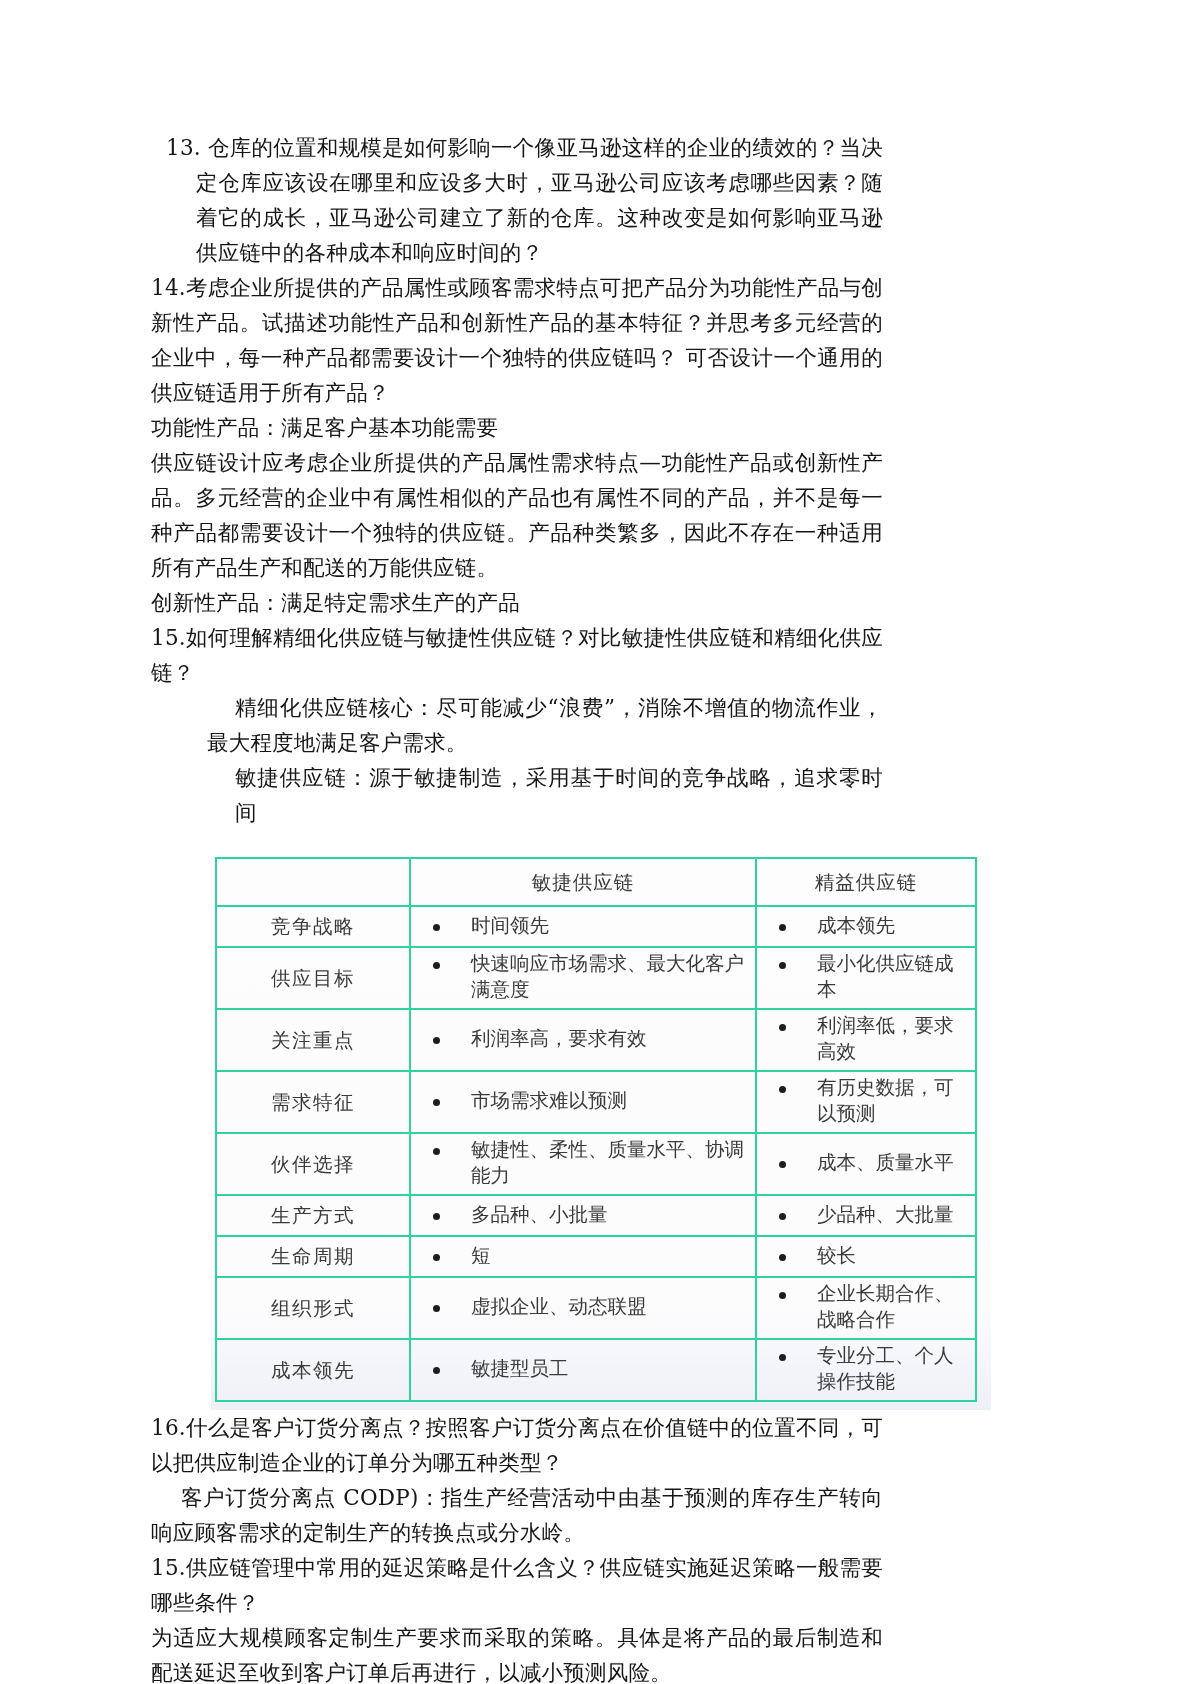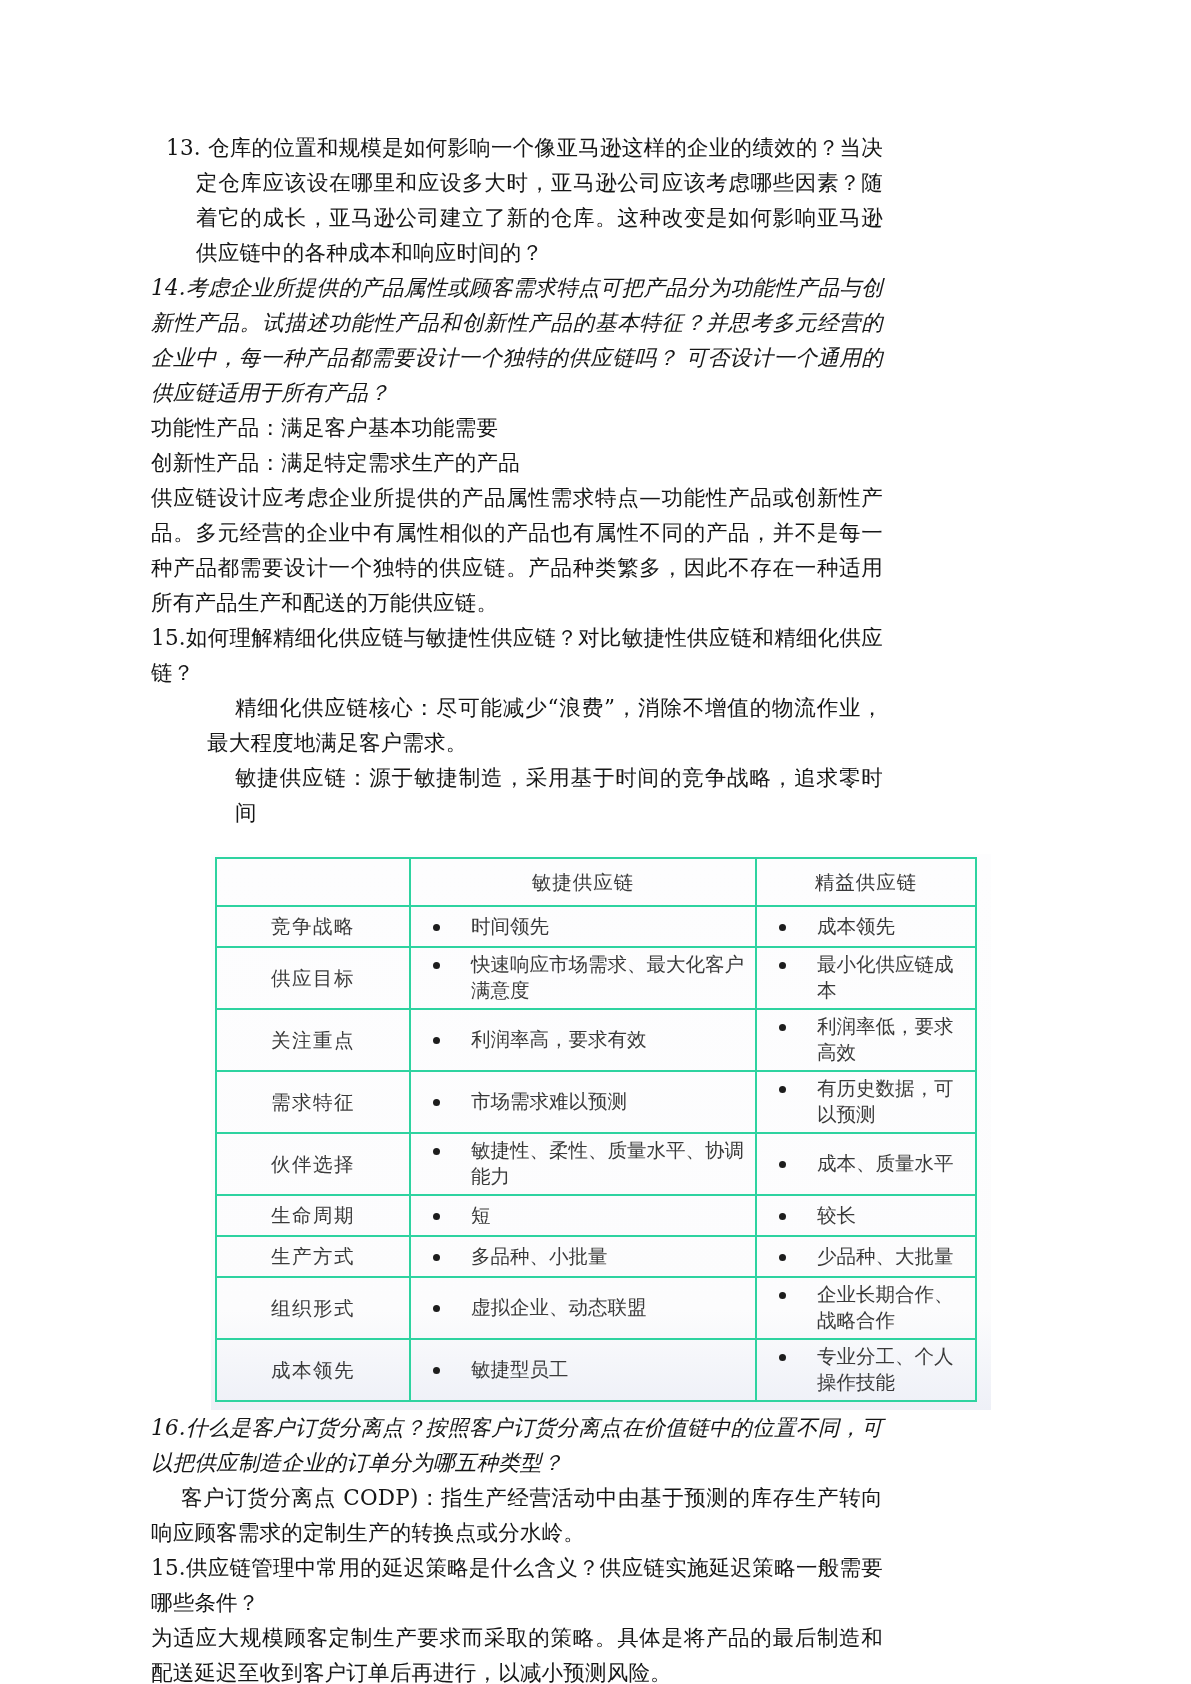--- a/index.html
+++ b/index.html
@@ -25,40 +25,41 @@
     font-size: 21.5px;
     line-height: 35px;
     text-align: justify;
     letter-spacing: 0.2px;
   }
   
   .q13 {
     padding-left: 45px;
     text-indent: -30px;
   }
-  .gap-lg { margin-top: 44px; font-style: italic; }
+  .gap-lg { margin-top: 44px; }
   .gap-md { margin-top: 20px; }
 
   
   .a15-first {
     padding-left: 56px;
     text-indent: 28px;
   }
   .a15-second {
     padding-left: 84px;
   }
   
   .a16 { text-indent: 30px; }
 
   
   .table-wrap {
     margin: 24px 0 0 60px;
     width: 772px;
     padding: 3px 4px 8px 4px;
     background: linear-gradient(180deg, #fdfdfe 0%, #fcfcfd 82%, #eef0f7 100%);
+    font-family: Liberation Mono, monospace;
   }
   table.cmp {
     border-collapse: collapse;
     table-layout: fixed;
     width: 760px;
     font-size: 19.5px;
     color: #3a3a3a;
   }
   table.cmp col.c1 { width: 194px; }
   table.cmp col.c2 { width: 346px; }
@@ -93,22 +94,22 @@
 </style>
 </head>
 <body>
 
 <div class="page">
 
   <p class="q13">13. 仓库的位置和规模是如何影响一个像亚马逊这样的企业的绩效的？当决定仓库应该设在哪里和应设多大时，亚马逊公司应该考虑哪些因素？随着它的成长，亚马逊公司建立了新的仓库。这种改变是如何影响亚马逊供应链中的各种成本和响应时间的？</p>
 
   <p class="gap-lg">14.考虑企业所提供的产品属性或顾客需求特点可把产品分为功能性产品与创新性产品。试描述功能性产品和创新性产品的基本特征？并思考多元经营的企业中，每一种产品都需要设计一个独特的供应链吗？ 可否设计一个通用的供应链适用于所有产品？</p>
   <p>功能性产品：满足客户基本功能需要</p>
+  <p>供应链设计应考虑企业所提供的产品属性需求特点—功能性产品或创新性产品。多元经营的企业中有属性相似的产品也有属性不同的产品，并不是每一种产品都需要设计一个独特的供应链。产品种类繁多，因此不存在一种适用所有产品生产和配送的万能供应链。</p>
   <p>创新性产品：满足特定需求生产的产品</p>
-  <p>供应链设计应考虑企业所提供的产品属性需求特点—功能性产品或创新性产品。多元经营的企业中有属性相似的产品也有属性不同的产品，并不是每一种产品都需要设计一个独特的供应链。产品种类繁多，因此不存在一种适用所有产品生产和配送的万能供应链。</p>
 
   <p class="gap-md">15.如何理解精细化供应链与敏捷性供应链？对比敏捷性供应链和精细化供应链？</p>
   <p class="a15-first">精细化供应链核心：尽可能减少“浪费”，消除不增值的物流作业，最大程度地满足客户需求。</p>
   <p class="a15-second">敏捷供应链：源于敏捷制造，采用基于时间的竞争战略，追求零时间</p>
 
   <div class="table-wrap">
     <table class="cmp">
       <colgroup>
           <col class="c1">
           <col class="c2">
@@ -159,35 +160,35 @@
         <tr class="r-d">
           <td class="cell-label">伙伴选择</td>
           <td>
               <div class="bullet-line"><span class="dot"></span><span>敏捷性、柔性、质量水平、协调能力</span></div>
             </td>
           <td>
               <div class="bullet-line"><span class="dot"></span><span>成本、质量水平</span></div>
             </td>
         </tr>
         <tr class="r-s">
+          <td class="cell-label">生产方式</td>
+          <td>
+              <div class="bullet-line"><span class="dot"></span><span>多品种、小批量</span></div>
+            </td>
+          <td>
+              <div class="bullet-line"><span class="dot"></span><span>少品种、大批量</span></div>
+            </td>
+        </tr>
+        <tr class="r-s">
           <td class="cell-label">生命周期</td>
           <td>
               <div class="bullet-line"><span class="dot"></span><span>短</span></div>
             </td>
           <td>
               <div class="bullet-line"><span class="dot"></span><span>较长</span></div>
-            </td>
-        </tr>
-        <tr class="r-s">
-          <td class="cell-label">生产方式</td>
-          <td>
-              <div class="bullet-line"><span class="dot"></span><span>多品种、小批量</span></div>
-            </td>
-          <td>
-              <div class="bullet-line"><span class="dot"></span><span>少品种、大批量</span></div>
             </td>
         </tr>
         <tr class="r-s">
           <td class="cell-label">组织形式</td>
           <td>
               <div class="bullet-line"><span class="dot"></span><span>虚拟企业、动态联盟</span></div>
             </td>
           <td>
               <div class="bullet-line"><span class="dot"></span><span>企业长期合作、战略合作</span></div>
             </td>

